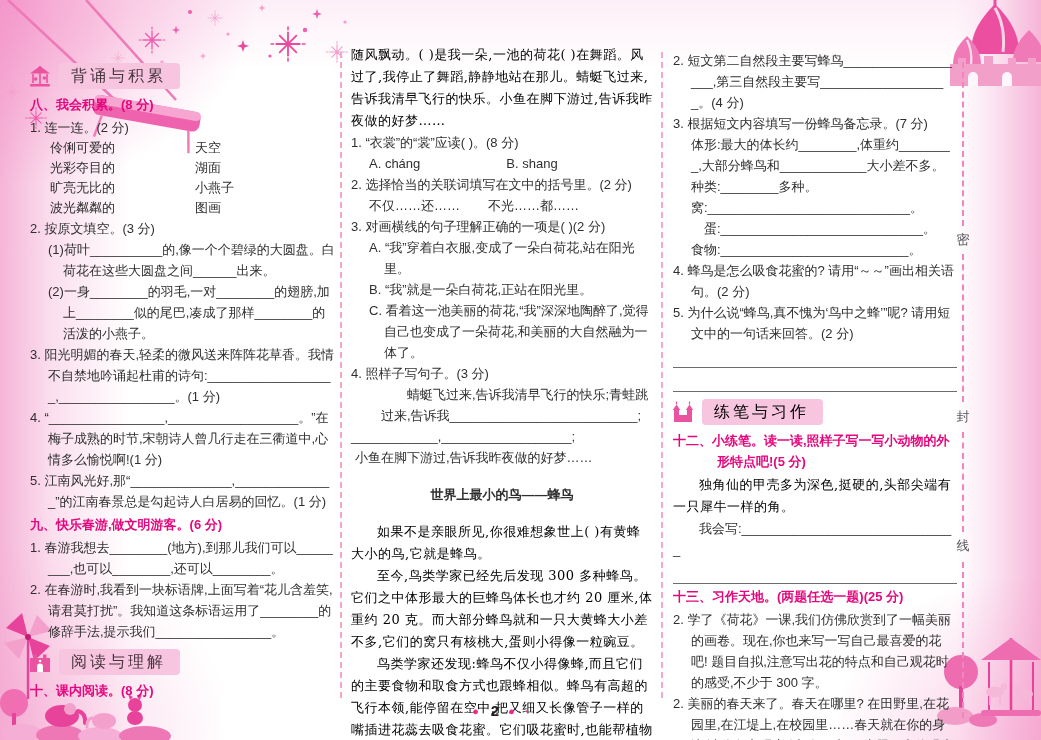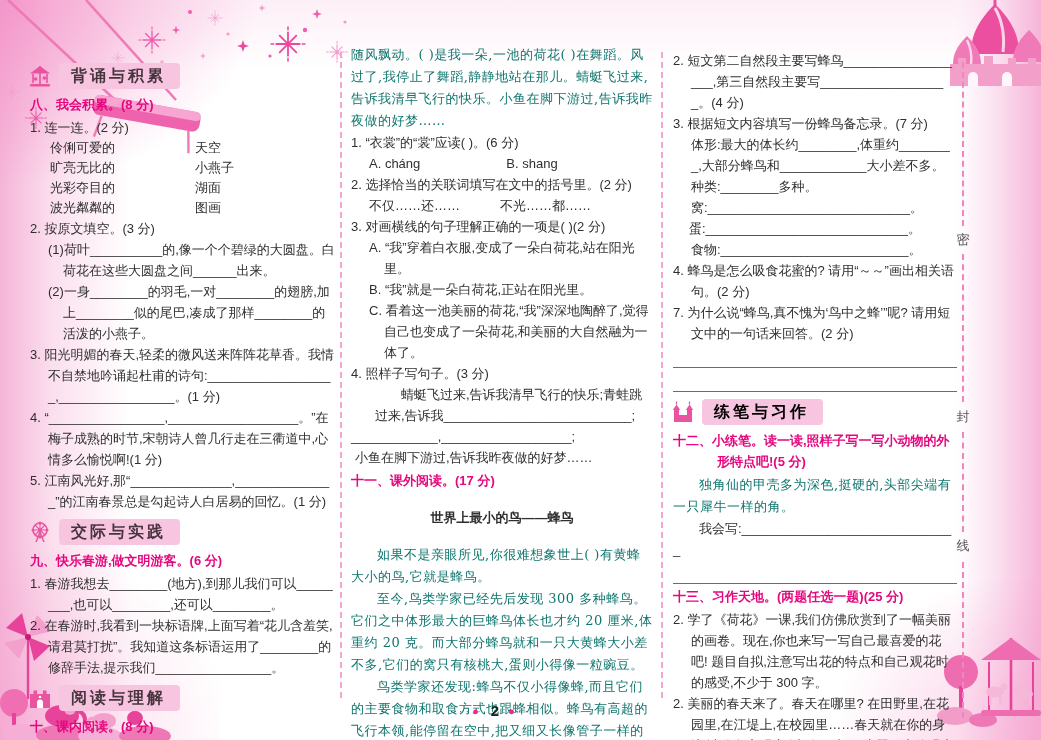--- a/index.html
+++ b/index.html
@@ -26,32 +26,32 @@
   .divider{position:absolute;width:0;border-left:2px dashed #f4a6d1;}
   .div1{left:340px;top:52px;height:646px;}
   .div2{left:661px;top:52px;height:646px;}
 
   p{margin:0;word-break:break-all;}
   .qtitle{color:#e5077e;font-weight:bold;margin:2px 0;}
   .qtitle.hang{padding-left:44px;text-indent:-44px;}
   .item{padding-left:18px;text-indent:-18px;margin:0;}
   .sub{margin-left:18px;padding-left:15px;text-indent:-15px;}
   .opts{margin-left:18px;display:flex;}
-  .kai{font-family:"DejaVu Serif","Liberation Serif",serif;color:#0f766e;line-height:22px;letter-spacing:.5px;}
+  .kai{font-family:"DejaVu Serif","Liberation Serif",serif;color:#000000;line-height:22px;letter-spacing:.5px;}
   .ind{text-indent:2em;}
   .essay-title{font-weight:bold;text-align:center;margin:16px 0;}
   .ans-line{border-bottom:1px solid #6b6b6b;height:23px;}
   .match{margin-left:20px;line-height:20px;}
   .match-row{display:flex;}
   .match-row .m-left{width:145px;}
 
   
   .sec-header{display:flex;align-items:center;gap:7px;margin:7px 0 5px -2px;}
   .sec-icon{width:24px;height:24px;flex:0 0 24px;}
-  .sec-pill{background:#f8c5e1;border-radius:4px;padding:2px 14px 3px 12px;font-weight:bold;font-size:16px;color:#47353e;letter-spacing:3px;white-space:nowrap;}
+  .sec-pill{background:#f8c5e1;border-radius:4px;padding:2px 14px 3px 12px;font-weight:normal;font-size:16px;color:#47353e;letter-spacing:3px;white-space:nowrap;}
   .sec-pill.pinktext{color:#000000;}
 
   
   .seal-seg{position:absolute;left:962px;width:0;border-left:2px dashed #f185c0;}
   .seal-char{position:absolute;left:954px;width:18px;text-align:center;font-size:13px;color:#555;}
 
   
   .footer{position:absolute;left:395px;top:702px;width:200px;text-align:center;font-size:15px;}
   .footer .num{font-weight:bold;color:#1d1d1d;margin:0 9px;}
   .footer .dots{color:#ec2a8c;letter-spacing:3px;font-size:11px;vertical-align:1px;}
@@ -206,53 +206,40 @@
 
   <p class="qtitle">八、我会积累。(8 分)</p>
   <p class="item">1. 连一连。(2 分)</p>
 
   <div class="match">
     <div class="match-row">
       <span class="m-left">伶俐可爱的</span>
       <span>天空</span>
     </div>
     <div class="match-row">
+      <span class="m-left">光彩夺目的</span>
+      <span>湖面</span>
+    </div>
+    <div class="match-row">
       <span class="m-left">旷亮无比的</span>
       <span>小燕子</span>
-    </div>
-    <div class="match-row">
-      <span class="m-left">光彩夺目的</span>
-      <span>湖面</span>
     </div>
     <div class="match-row">
       <span class="m-left">波光粼粼的</span>
       <span>图画</span>
     </div>
   </div>
 
   <p class="item">2. 按原文填空。(3 分)</p>
   <p class="sub">(1)荷叶__________的,像一个个碧绿的大圆盘。白荷花在这些大圆盘之间______出来。</p>
   <p class="sub">(2)一身________的羽毛,一对________的翅膀,加上________似的尾巴,凑成了那样________的活泼的小燕子。</p>
   <p class="item">3. 阳光明媚的春天,轻柔的微风送来阵阵花草香。我情不自禁地吟诵起杜甫的诗句:__________________,________________。(1 分)</p>
   <p class="item">4. “________________,__________________。”在梅子成熟的时节,宋朝诗人曾几行走在三衢道中,心情多么愉悦啊!(1 分)</p>
   <p class="item">5. 江南风光好,那“______________,______________”的江南春景总是勾起诗人白居易的回忆。(1 分)</p>
 
-  <div class="sec-header">
-    <svg class="sec-icon" viewBox="0 0 24 24">
-      <circle cx="12" cy="10" r="7" fill="none" stroke="#e9539f" stroke-width="1.5"></circle>
-      <path d="M12 3 V17 M5 10 H19 M7 5 L17 15 M7 15 L17 5" stroke="#e9539f" stroke-width="1.1"></path>
-      <circle cx="12" cy="10" r="1.7" fill="#e9539f"></circle>
-      <circle cx="12" cy="3" r="1.5" fill="#e9539f"></circle>
-        <circle cx="19" cy="10" r="1.5" fill="#e9539f"></circle>
-      <circle cx="12" cy="17" r="1.5" fill="#e9539f"></circle>
-        <circle cx="5" cy="10" r="1.5" fill="#e9539f"></circle>
-      <path d="M12 12 L8 22 M12 12 L16 22" stroke="#e9539f" stroke-width="1.5"></path>
-    </svg>
-    <span class="sec-pill">交际与实践</span>
-  </div>
 
   <p class="qtitle">九、快乐春游,做文明游客。(6 分)</p>
   <p class="item">1. 春游我想去________(地方),到那儿我们可以________,也可以________,还可以________。</p>
   <p class="item">2. 在春游时,我看到一块标语牌,上面写着“花儿含羞笑,请君莫打扰”。我知道这条标语运用了________的修辞手法,提示我们________________。</p>
 
   <div class="sec-header">
     <svg class="sec-icon" viewBox="0 0 24 24">
       <path d="M2 22 V8 h3.5 V4.5 h3.5 V8 h6 V4.5 h3.5 V8 H22 v14 z" fill="#e9539f"></path>
       <path d="M9 22 v-5.5 a3 3 0 0 1 6 0 V22 z" fill="#ffffff"></path>
       <circle cx="12" cy="11" r="1.3" fill="#ffffff"></circle>
@@ -260,60 +247,59 @@
     <span class="sec-pill">阅读与理解</span>
   </div>
 
   <p class="qtitle">十、课内阅读。(8 分)</p>
   <p class="kai ind"></p>
 </div>
 
 <div class="col col-mid">
   <p class="kai">随风飘动。(    )是我一朵,一池的荷花(    )在舞蹈。风过了,我停止了舞蹈,静静地站在那儿。蜻蜓飞过来,告诉我清早飞行的快乐。小鱼在脚下游过,告诉我昨夜做的好梦……</p>
 
-  <p class="item">1. “衣裳”的“裳”应读(    )。(6 分)</p>
+  <p class="item">1. “衣裳”的“裳”应读(    )。(8 分)</p>
   <div class="opts" style="gap:86px">
     <span>A. cháng</span>
     <span>B. shang</span>
   </div>
 
   <p class="item">2. 选择恰当的关联词填写在文中的括号里。(2 分)</p>
-  <div class="opts" style="gap:40px">
+  <div class="opts" style="gap:28px">
     <span>不仅……还……</span>
     <span>不光……都……</span>
   </div>
 
   <p class="item">3. 对画横线的句子理解正确的一项是(    )(2 分)</p>
   <p class="sub" style="margin-left:18px">A. “我”穿着白衣服,变成了一朵白荷花,站在阳光里。</p>
   <p class="sub" style="margin-left:18px">B. “我”就是一朵白荷花,正站在阳光里。</p>
   <p class="sub" style="margin-left:18px">C. 看着这一池美丽的荷花,“我”深深地陶醉了,觉得自己也变成了一朵荷花,和美丽的大自然融为一体了。</p>
 
   <p class="item">4. 照样子写句子。(3 分)</p>
-  <p class="ind" style="margin-left:24px">蜻蜓飞过来,告诉我清早飞行的快乐;青蛙跳过来,告诉我__________________________;</p>
+  <p class="ind" style="margin-left:30px">蜻蜓飞过来,告诉我清早飞行的快乐;青蛙跳过来,告诉我__________________________;</p>
   <p style="">____________,__________________;</p>
   <p style="margin-left:4px">小鱼在脚下游过,告诉我昨夜做的好梦……</p>
 
-  <p class="qtitle">十一、课外阅读。(17 分)</p>
   <p class="essay-title">世界上最小的鸟——蜂鸟</p>
   <p class="kai ind">如果不是亲眼所见,你很难想象世上(    )有黄蜂大小的鸟,它就是蜂鸟。</p>
   <p class="kai ind">至今,鸟类学家已经先后发现 300 多种蜂鸟。它们之中体形最大的巨蜂鸟体长也才约 20 厘米,体重约 20 克。而大部分蜂鸟就和一只大黄蜂大小差不多,它们的窝只有核桃大,蛋则小得像一粒豌豆。</p>
   <p class="kai ind">鸟类学家还发现:蜂鸟不仅小得像蜂,而且它们的主要食物和取食方式也跟蜂相似。蜂鸟有高超的飞行本领,能停留在空中,把又细又长像管子一样的嘴插进花蕊去吸食花蜜。它们吸花蜜时,也能帮植物传播花粉。</p>
 
 </div>
 
 <div class="col col-right">
   <p class="item">2. 短文第二自然段主要写蜂鸟__________________,第三自然段主要写__________________。(4 分)</p>
   <p class="item">3. 根据短文内容填写一份蜂鸟备忘录。(7 分)</p>
   <p style="margin-left:18px">体形:最大的体长约________,体重约________,大部分蜂鸟和____________大小差不多。</p>
   <p style="margin-left:18px">种类:________多种。</p>
   <p style="margin-left:18px">窝:____________________________。</p>
-  <p style="margin-left:16px">蛋:____________________________。</p>
+  <p style="margin-left:31px">蛋:____________________________。</p>
   <p style="margin-left:18px">食物:__________________________。</p>
   <p class="item">4. 蜂鸟是怎么吸食花蜜的? 请用“～～”画出相关语句。(2 分)</p>
-  <p class="item">7. 为什么说“蜂鸟,真不愧为‘鸟中之蜂’”呢? 请用短文中的一句话来回答。(2 分)</p>
+  <p class="item">5. 为什么说“蜂鸟,真不愧为‘鸟中之蜂’”呢? 请用短文中的一句话来回答。(2 分)</p>
   <div class="ans-line"></div>
   <div class="ans-line"></div>
 
   <div class="sec-header">
     <svg class="sec-icon" viewBox="0 0 24 24">
       <path d="M3 22 V10 h5 v12 z" fill="#e9539f"></path>
       <path d="M1.8 10 L5.5 4.5 L9.2 10 Z" fill="#e9539f"></path>
       <path d="M16 22 V10 h5 v12 z" fill="#e9539f"></path>
       <path d="M14.8 10 L18.5 4.5 L22.2 10 Z" fill="#e9539f"></path>
       <rect x="8" y="15" width="8" height="7" fill="#e9539f"></rect>

